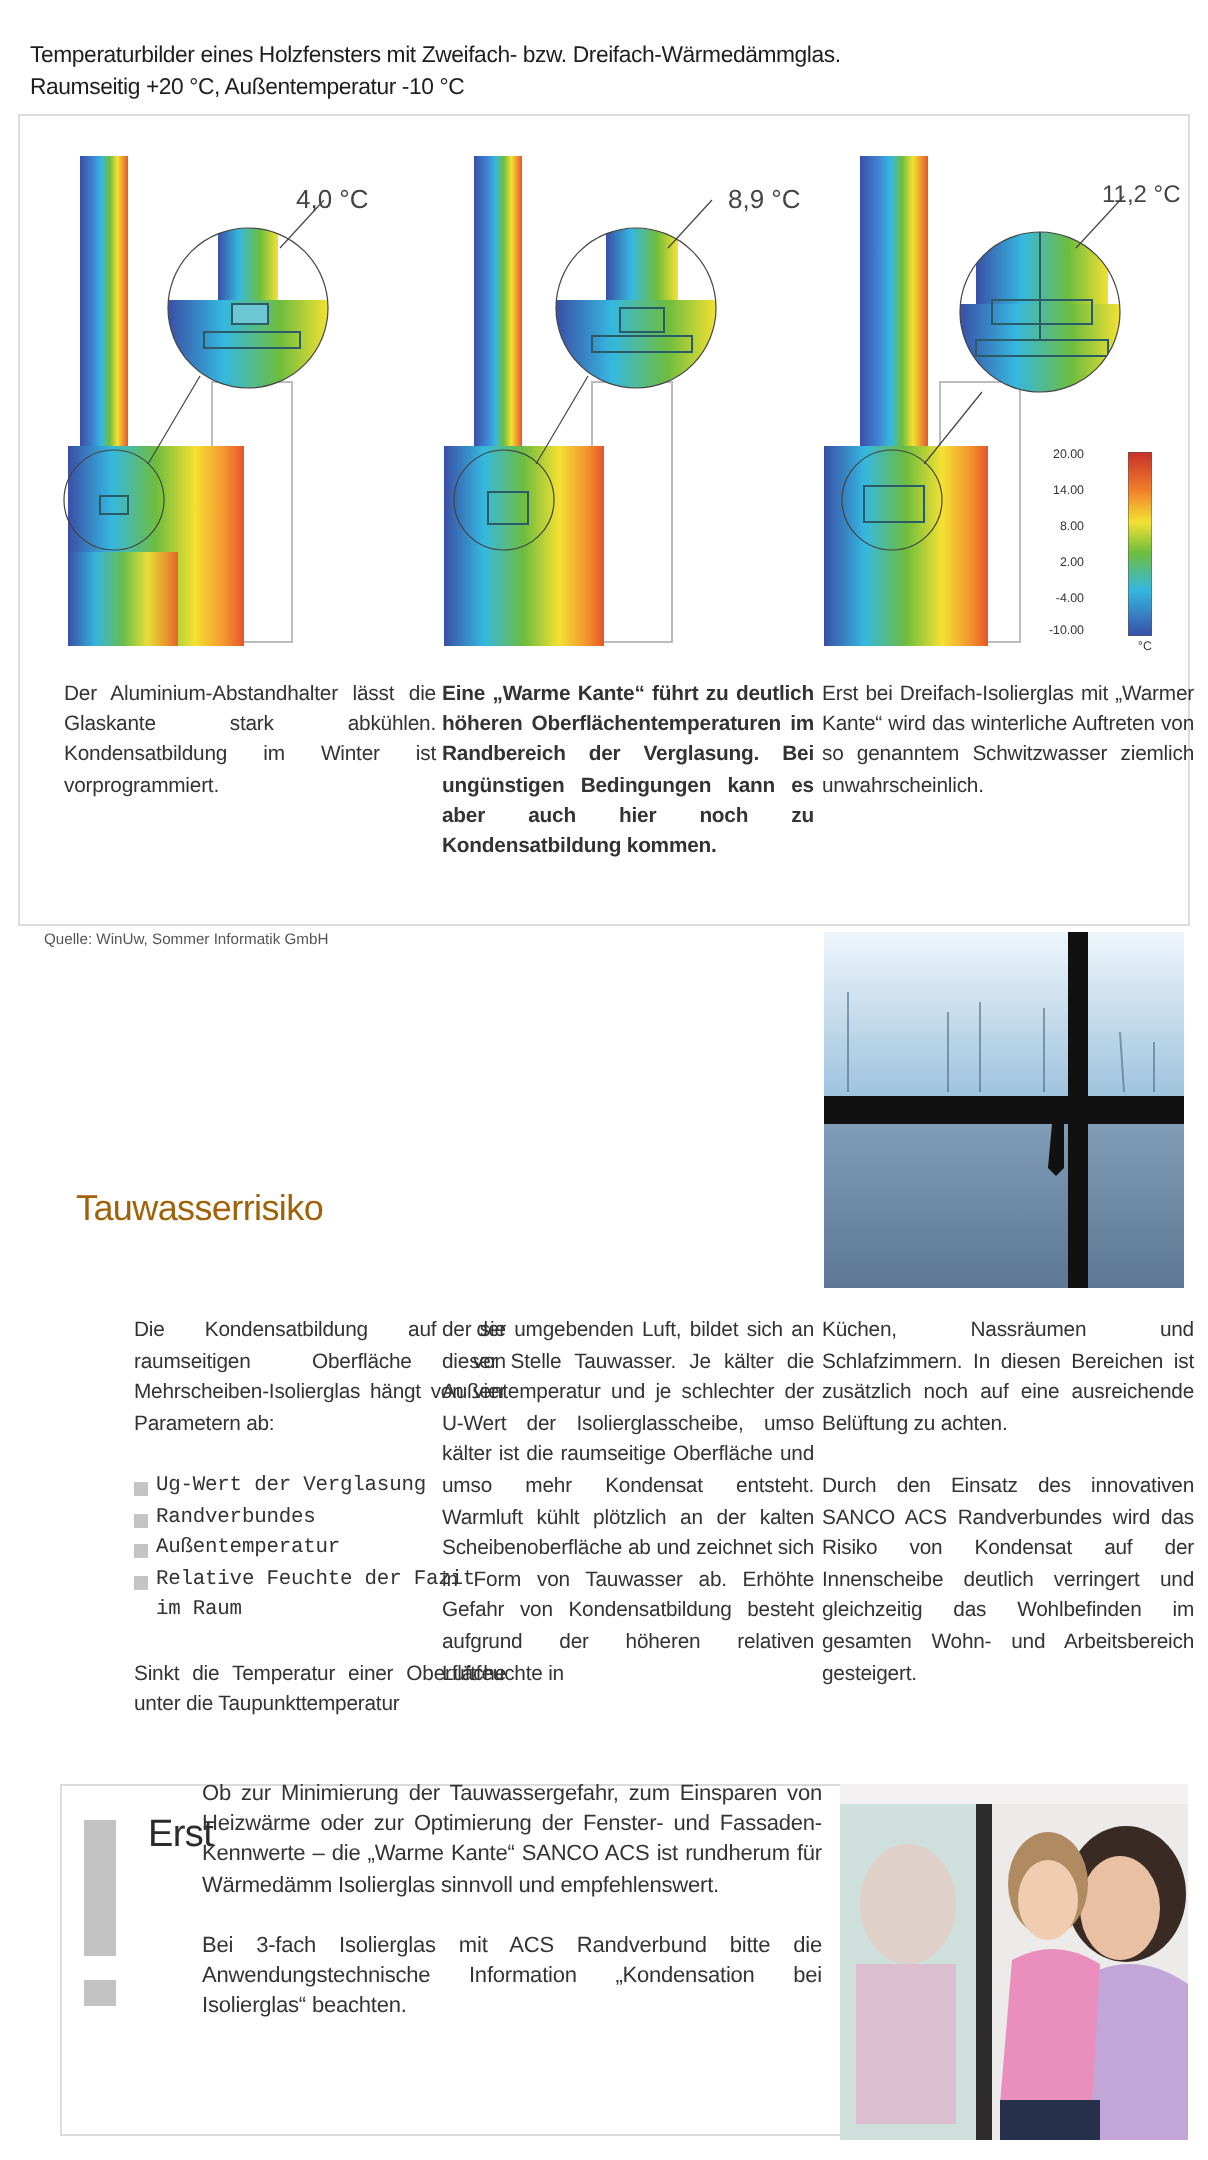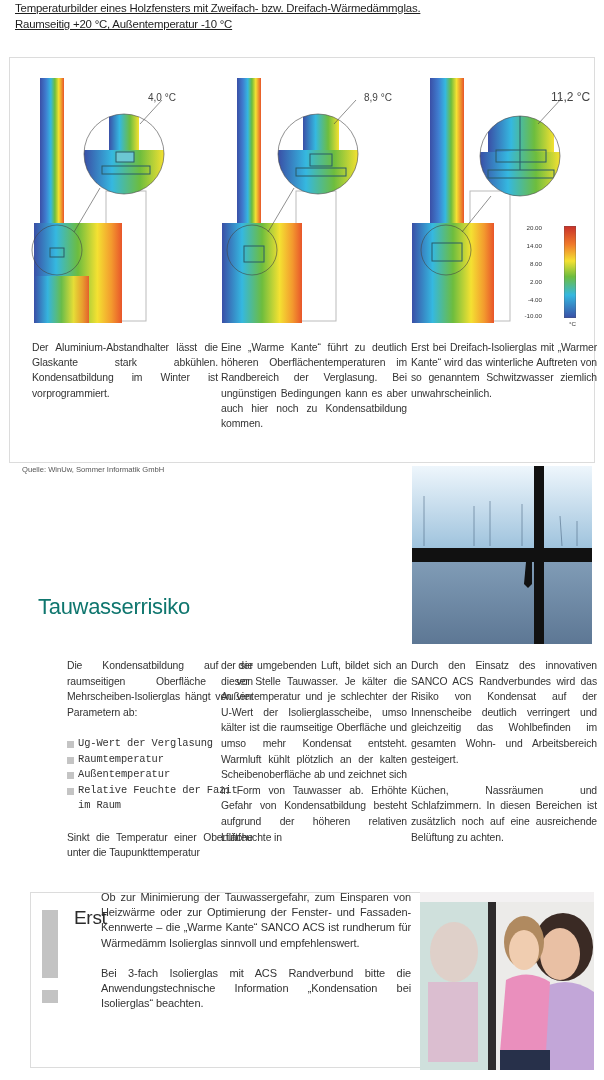--- a/index.html
+++ b/index.html
@@ -1,38 +1,38 @@
 <!DOCTYPE html>
 <html><head>
 <meta charset="utf-8">
 <style>
   html, body { margin:0; padding:0; background:#ffffff; }
   body { width:604px; height:1080px; position:relative; overflow:hidden;
          font-family:"Liberation Sans", sans-serif; color:#3a3a3a; }
   .abs { position:absolute; }
-  .heading-top { left:15px; top:0; font-size:11.4px; line-height:16px; color:#1e1e1e; letter-spacing:-0.2px;text-decoration:underline; }
+  .heading-top { left:15px; top:20px; font-size:11.4px; line-height:16px; color:#1e1e1e; letter-spacing:-0.2px; }
   .box-top { left:9px; top:57px; width:586px; height:406px; border:1px solid #dcdcdc; box-sizing:border-box; }
   .fig { position:absolute; top:78px; width:180px; height:255px; }
   .caption { position:absolute; top:340px; width:186px; font-size:10.4px; line-height:15.2px; text-align:justify; color:#333; letter-spacing:-0.1px; }
   .source { left:22px; top:465px; font-size:7.6px; color:#555; }
-  .section-title { left:38px; top:594px; font-size:22px; font-weight:normal; color:#0f766e; letter-spacing:-0.3px; }
+  .section-title { left:38px; top:594px; font-size:18px; font-weight:normal; color:#a16207; letter-spacing:-0.3px; }
   .col { position:absolute; top:658px; width:186px; font-size:10.4px; line-height:15.6px; text-align:justify; color:#333; letter-spacing:-0.1px; }
   .col p { margin:0 0 15.6px 0; }
   .col ul { list-style:none; margin:0 0 15.6px 0; padding:0; text-align:left;font-family:Liberation Mono, monospace; }
   .col li { position:relative; padding-left:11px; }
   .col li .sq { position:absolute; left:0; top:5px; width:7px; height:7px; background:#c4c4c4; }
   .photo-window { left:412px; top:466px; width:180px; height:178px; overflow:hidden; }
   .fazit-box { left:30px; top:892px; width:392px; height:176px; border:1px solid #dcdcdc; box-sizing:border-box; border-right:none; }
   .excl-bar { left:42px; top:910px; width:16px; height:68px; background:#c3c3c3; }
   .excl-dot { left:42px; top:990px; width:16px; height:13px; background:#c3c3c3; }
   .fazit-title { left:74px; top:907px; font-size:19px; color:#2b2b2b; letter-spacing:-0.3px; }
   .fazit-text { left:74px; top:890px; width:310px; font-size:11px; line-height:15.2px; text-align:justify; color:#333; letter-spacing:-0.1px;margin-left:27px; }
   .fazit-text p { margin:0 0 15.2px 0; }
   .photo-family { left:420px; top:892px; width:174px; height:178px; overflow:hidden; }
-  .temp-label { position:absolute; font-size:10px; color:#444; }
+  .temp-label { position:absolute; font-size:13px; color:#444; }
   .legend { left:546px; top:226px; width:30px; height:92px; }
   .legend-tick { position:absolute; right:34px; font-size:6.2px; color:#333; white-space:nowrap; }
 </style>
 </head>
 <body>
 
 <div class="abs heading-top">
   <div>Temperaturbilder eines Holzfensters mit Zweifach- bzw. Dreifach-Wärmedämmglas.</div>
   <div>Raumseitig +20 °C, Außentemperatur -10 °C</div>
 </div>
@@ -149,21 +149,21 @@
   <div class="legend-tick" style="top:-2px;">20.00</div>
   <div class="legend-tick" style="top:16px;">14.00</div>
   <div class="legend-tick" style="top:34px;">8.00</div>
   <div class="legend-tick" style="top:52px;">2.00</div>
   <div class="legend-tick" style="top:70px;">-4.00</div>
   <div class="legend-tick" style="top:86px;">-10.00</div>
   <div class="legend-tick" style="top:94px; right:0;">°C</div>
 </div>
 
 <div class="caption" style="left:32px;">Der Aluminium-Abstandhalter lässt die Glaskante stark abkühlen. Kondensatbildung im Winter ist vorprogrammiert.</div>
-<div class="caption" style="left:221px;">Eine „Warme Kante“ führt zu deutlich höheren Oberflächentemperaturen im Randbereich der Verglasung. Bei ungünstigen Bedingungen kann es aber auch hier noch zu Kondensatbildung kommen.</div>
+<div class="caption" style="left:221px;font-weight:bold;">Eine „Warme Kante“ führt zu deutlich höheren Oberflächentemperaturen im Randbereich der Verglasung. Bei ungünstigen Bedingungen kann es aber auch hier noch zu Kondensatbildung kommen.</div>
 <div class="caption" style="left:411px;">Erst bei Dreifach-Isolierglas mit „Warmer Kante“ wird das winterliche Auftreten von so genanntem Schwitzwasser ziemlich unwahrscheinlich.</div>
 
 <div class="abs source">Quelle: WinUw, Sommer Informatik GmbH</div>
 
 <div class="abs photo-window">
   <svg width="180" height="178" viewBox="0 0 180 178">
     <defs>
       <linearGradient id="fogTop" x1="0" y1="0" x2="0" y2="1">
         <stop offset="0" stop-color="#eef6fc"></stop>
         <stop offset="1" stop-color="#9fc3dd"></stop>
@@ -188,34 +188,34 @@
     <path d="M114 96 L120 96 L120 118 L116 122 L112 118 Z" fill="#111"></path>
   </svg>
 </div>
 
 <div class="abs section-title">Tauwasserrisiko</div>
 
 <div class="col" style="left:31px;margin-left:36px;">
   <p>Die Kondensatbildung auf der raumseitigen Oberfläche von Mehrscheiben-Isolierglas hängt von vier Parametern ab:</p>
   <ul>
     <li><span class="sq"></span><span>Ug-Wert der Verglasung</span></li>
-    <li><span class="sq"></span><span>Raumtemperatur</span></li>
+    <li><span class="sq"></span><span>Randverbundes</span></li>
     <li><span class="sq"></span><span>Außentemperatur</span></li>
     <li><span class="sq"></span><span>Relative Feuchte der Fazit im Raum</span></li>
   </ul>
   <p>Sinkt die Temperatur einer Oberfläche unter die Taupunkttemperatur</p>
 </div>
 
 <div class="col" style="left:221px;">
   <p>der sie umgebenden Luft, bildet sich an dieser Stelle Tauwasser. Je kälter die Außentemperatur und je schlechter der U-Wert der Isolierglasscheibe, umso kälter ist die raumseitige Oberfläche und umso mehr Kondensat entsteht. Warmluft kühlt plötzlich an der kalten Scheibenoberfläche ab und zeichnet sich in Form von Tauwasser ab. Erhöhte Gefahr von Kondensatbildung besteht aufgrund der höheren relativen Luftfeuchte in</p>
 </div>
 
 <div class="col" style="left:411px;">
+  <p>Küchen, Nassräumen und Schlafzimmern. In diesen Bereichen ist zusätzlich noch auf eine ausreichende Belüftung zu achten.</p>
   <p>Durch den Einsatz des innovativen SANCO ACS Randverbundes wird das Risiko von Kondensat auf der Innenscheibe deutlich verringert und gleichzeitig das Wohlbefinden im gesamten Wohn- und Arbeitsbereich gesteigert.</p>
-  <p>Küchen, Nassräumen und Schlafzimmern. In diesen Bereichen ist zusätzlich noch auf eine ausreichende Belüftung zu achten.</p>
 </div>
 
 <div class="abs fazit-box"></div>
 <div class="abs excl-bar"></div>
 <div class="abs excl-dot"></div>
 <div class="abs fazit-title">Erst</div>
 <div class="abs fazit-text">
   <p>Ob zur Minimierung der Tauwassergefahr, zum Einsparen von Heizwärme oder zur Optimierung der Fenster- und Fassaden-Kennwerte – die „Warme Kante“ SANCO ACS ist rundherum für Wärmedämm Isolierglas sinnvoll und empfehlenswert.</p>
   <p>Bei 3-fach Isolierglas mit ACS Randverbund bitte die Anwendungstechnische Information „Kondensation bei Isolierglas“ beachten.</p>
 </div>

